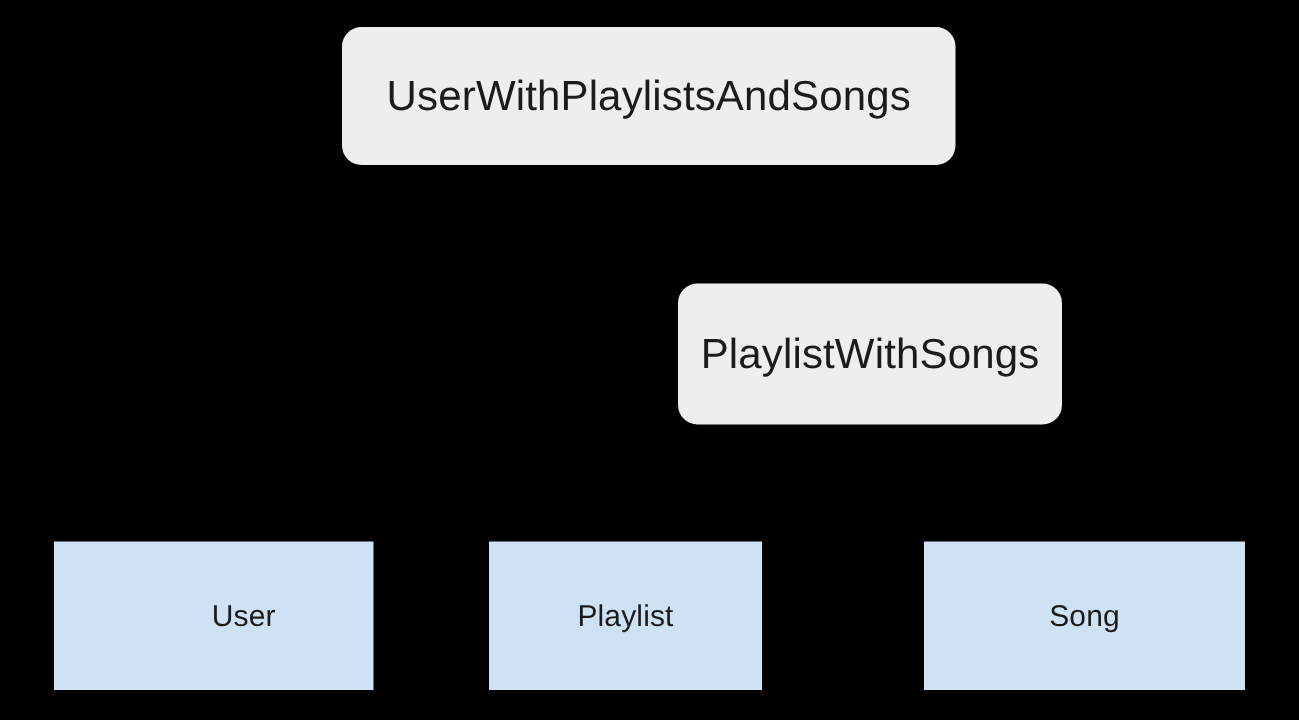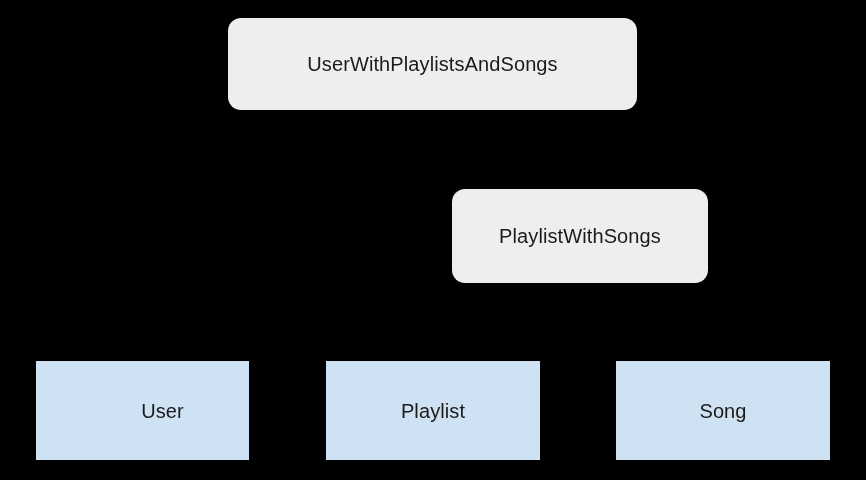--- a/index.html
+++ b/index.html
@@ -31,21 +31,21 @@
   }
   .node-label {
     display: block;
     white-space: nowrap;
   }
   
   .node-rel {
     background: #EEEEEE;
     border-radius: 13px;
     color: #1B1B1B;
-    font-size: 20px;
+    font-size: 28px;
   }
   
   .node-entity {
     background: #CFE2F3;
     border-radius: 0;
     color: #1B1B1B;
     font-size: 20px;
   }
   
   .edge-layer {
@@ -76,21 +76,21 @@
   </div>
 
   <div class="node node-rel" style="left:452px; top:189px; width:256px; height:94px;">
     <span class="node-label">PlaylistWithSongs</span>
   </div>
 
   <div class="node node-entity" style="left:36px; top:361px; width:213px; height:99px;padding-left:40px;">
     <span class="node-label">User</span>
   </div>
 
-  <div class="node node-entity" style="left:326px; top:361px; width:214px; height:99px;">
+  <div class="node node-entity" style="left:326px; top:361px; width:182px; height:99px;">
     <span class="node-label">Playlist</span>
   </div>
 
   <div class="node node-entity" style="left:616px; top:361px; width:214px; height:99px;">
     <span class="node-label">Song</span>
   </div>
 
 </div>
 
 </body></html>

